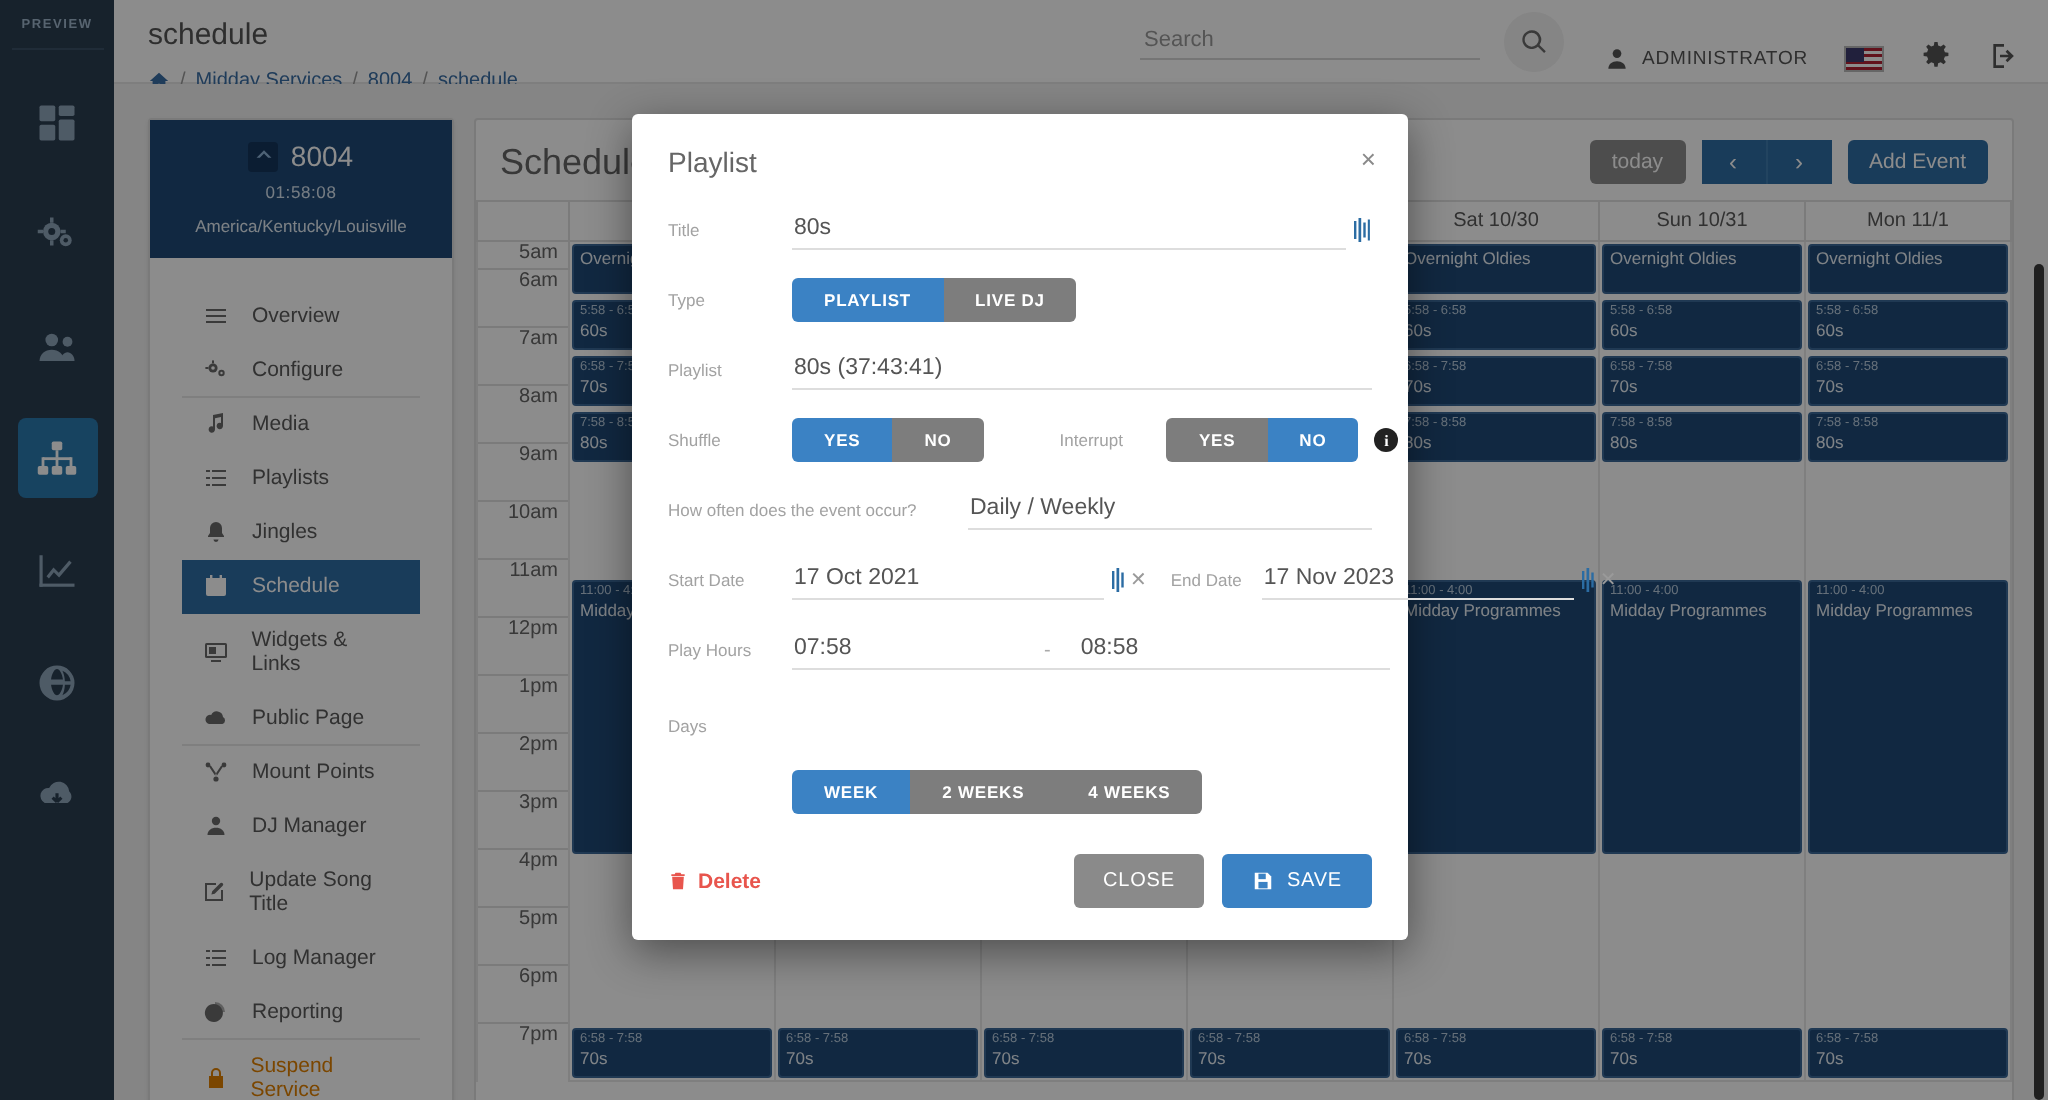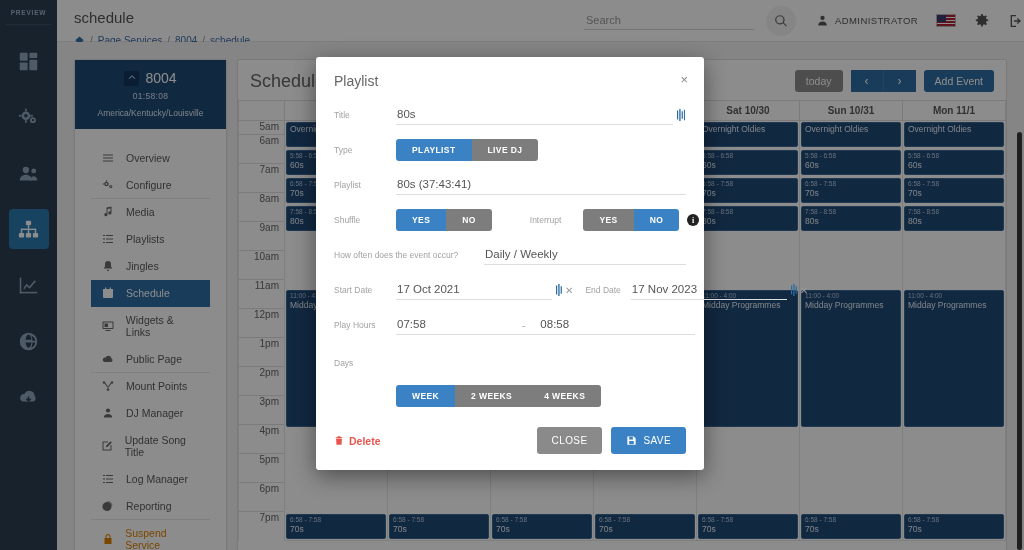--- a/index.html
+++ b/index.html
@@ -48,21 +48,22 @@
   .rail-item.active { background: #2b7bb0; color: #fff; }
   .rail-item svg { width: 21px; height: 21px; fill: currentColor; }
 
   
   .topbar {
     position: absolute; left: 57px; top: 0; right: 0; height: 42px;
     background: #ffffff; border-bottom: 1px solid #e6e6e6;
     display: flex; align-items: center;
   }
   .topbar-right {
-    margin-left: auto; display: flex; align-items: center; gap: 0;
+    margin-left: auto; display: flex; align-items: flex-end; gap: 0;
+    padding-right: 14px;
   }
   .search-wrap { display: flex; align-items: center; }
   .search-input {
     width: 170px; border: none; border-bottom: 1px solid #d5d5d5;
     font-size: 11px; color: #777; padding: 3px 2px; outline: none;
     background: transparent; font-family: "Liberation Sans", sans-serif;
   }
   .search-input::placeholder { color: #9a9a9a; }
   .search-btn {
     width: 30px; height: 30px; border-radius: 50%;
@@ -153,21 +154,21 @@
   .btn-nav { background: #2e6da4; color: #fff; display: flex; }
   .btn-nav button {
     background: transparent; border: none; color: #fff; font-size: 12px;
     padding: 4px 14px; cursor: pointer;
   }
   .btn-nav button + button { border-left: 1px solid #3f7cb0; }
 
   
   .cal-grid { width: 100%; border-collapse: collapse; table-layout: fixed; }
   .cal-grid th {
-    font-size: 10px; color: #5a5a5a; font-weight: bold;
+    font-size: 10px; color: #5a5a5a; font-weight: normal;
     border: 1px solid #e0e0e0; padding: 4px 0; background: #fff;
   }
   .cal-grid td { border: 1px solid #e8e8e8; height: 14px; padding: 0; vertical-align: top; }
   .col-time { width: 46px; }
   .cal-grid td.timecell {
     text-align: right; padding-right: 5px; font-size: 10px; color: #666;
     border-right: 1px solid #e0e0e0; border-top: 1px solid #e0e0e0;
     border-bottom: none; vertical-align: top; line-height: 12px;
   }
   .daycol { position: relative; }
@@ -360,21 +361,21 @@
       </div>
     </div>
 
     <div class="page-head">
       <div class="page-title">schedule</div>
       <div class="breadcrumb">
         <svg viewBox="0 0 24 24">
             <path d="M12 3L2 12h3v9h6v-6h2v6h6v-9h3z"></path>
           </svg>
         <span class="sep">/</span>
-        <a href="#">Page Services</a>
+        <a href="#">Midday Services</a>
         <span class="sep">/</span>
         <a href="#">8004</a>
         <span class="sep">/</span>
         <a href="#">schedule</a>
       </div>
     </div>
 
     <div class="body-area">
 
       <div class="svc-panel">

